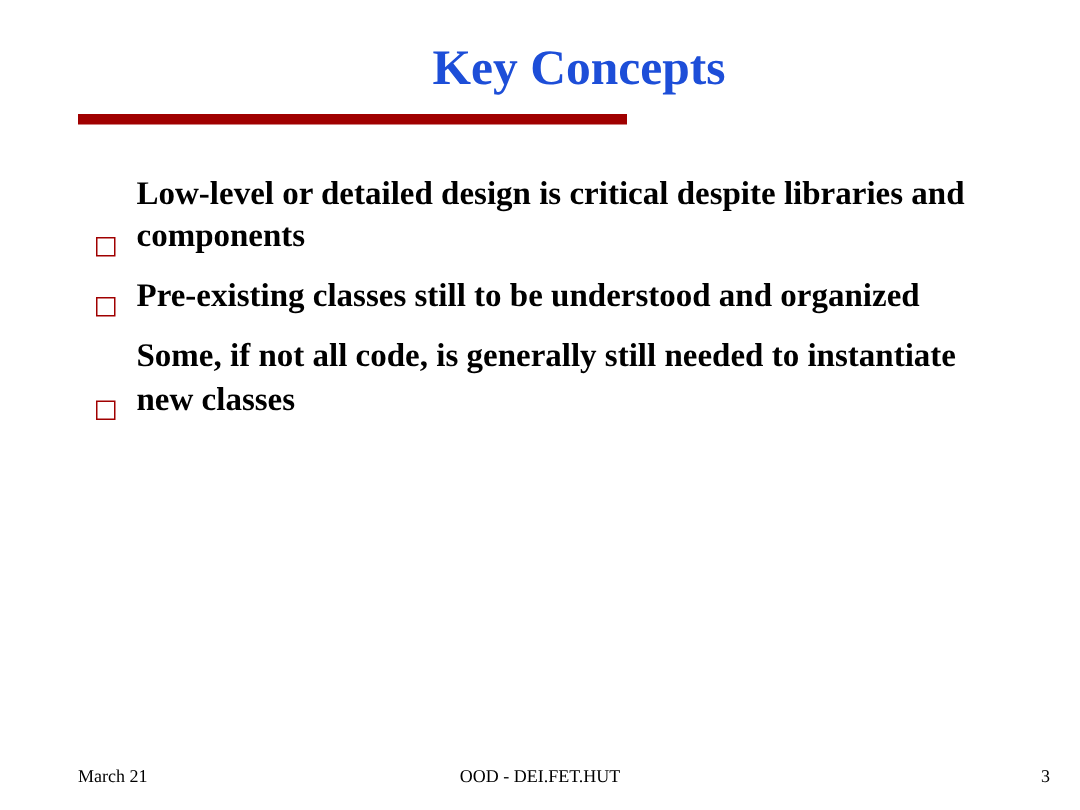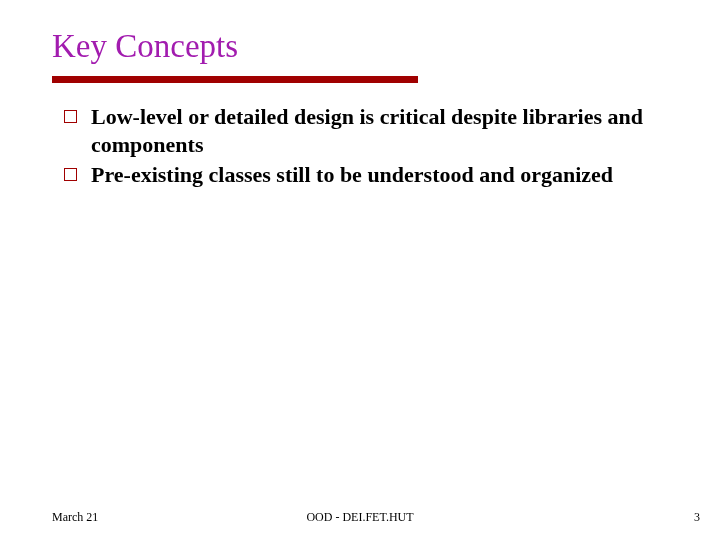--- a/index.html
+++ b/index.html
@@ -13,36 +13,38 @@
       background: #ffffff;
       font-family: "Times New Roman", Times, serif;
       position: relative;
       overflow: hidden;
     }
     .title-section {
       padding: 28px 0 0 52px;
     }
     .title {
       font-size: 33px;
-      font-weight: normal;
-      color: #a21caf;
+      font-weight: bold;
+      color: #1d4ed8;
+      text-align: center;
     }
     .divider {
       margin: 11px 0 0 52px;
       width: 366px;
       height: 7px;
       background: #a00000;
     }
     .content {
       padding: 20px 50px 0 64px;
     }
     .bullet-item {
       display: flex;
-      align-items: flex-start;
+      align-items: flex-end;
       margin-bottom: 2px;
+      margin-top: 12px;
     }
     .bullet-marker {
       width: 13px;
       height: 13px;
       border: 1.5px solid #a00000;
       margin-right: 14px;
       margin-top: 7px;
       flex-shrink: 0;
     }
     .bullet-text {
@@ -84,19 +86,23 @@
 
 <div class="content">
   <div class="bullet-item">
     <span class="bullet-marker"></span>
     <span class="bullet-text">Low-level or detailed design is critical despite libraries and components</span>
   </div>
   <div class="bullet-item">
     <span class="bullet-marker"></span>
     <span class="bullet-text">Pre-existing classes still to be understood and organized</span>
   </div>
+  <div class="bullet-item">
+    <span class="bullet-marker"></span>
+    <span class="bullet-text">Some, if not all code, is generally still needed to instantiate new classes</span>
+  </div>
 </div>
 
 <div class="footer">
   <span class="footer-left">March 21</span>
   <span class="footer-center">OOD - DEI.FET.HUT</span>
   <span class="footer-right">3</span>
 </div>
 
 </body></html>

